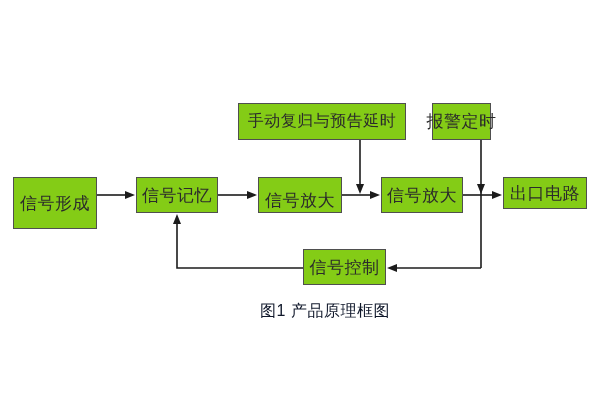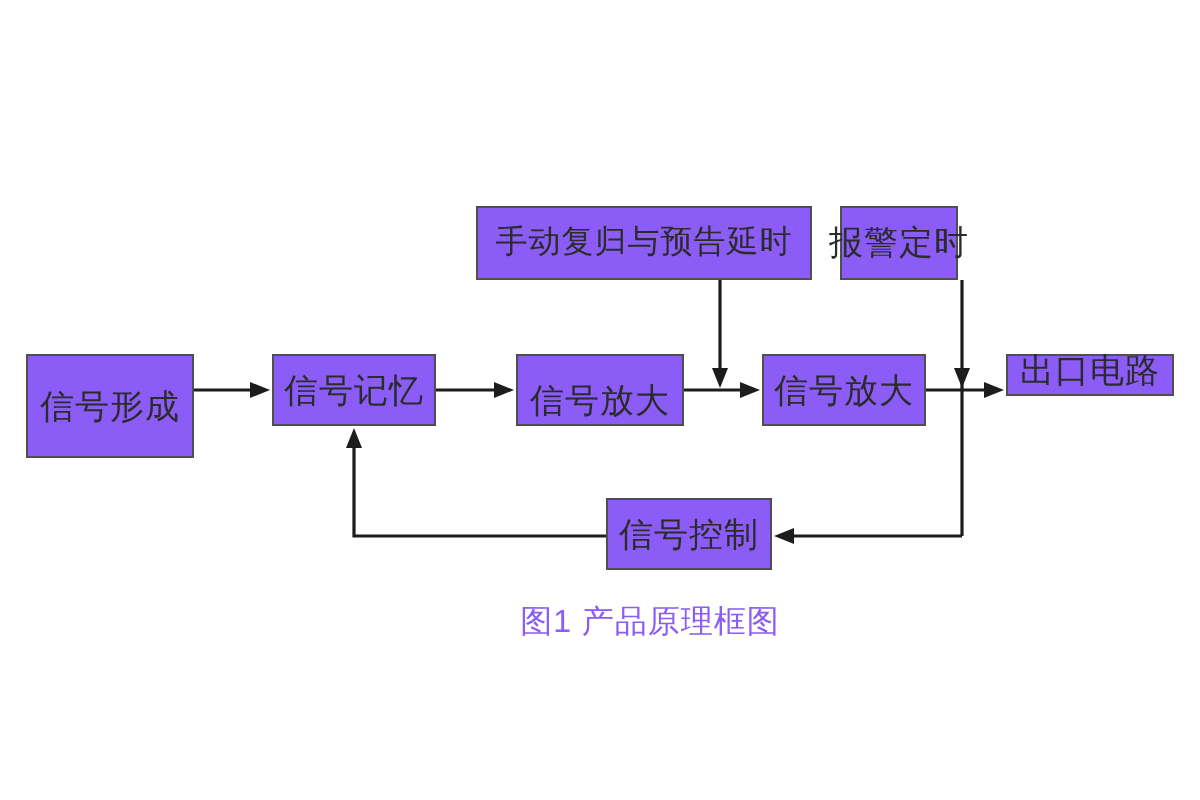--- a/index.html
+++ b/index.html
@@ -4,36 +4,36 @@
 <style>
   html,body { margin:0; padding:0; background:#ffffff; }
   .canvas {
     position:relative; width:600px; height:400px; background:#ffffff;
     font-family:"Liberation Sans","DejaVu Sans",sans-serif;
     overflow:hidden;
   }
   .wires { position:absolute; left:0; top:0; width:600px; height:400px; }
   .node {
     position:absolute; box-sizing:border-box;
-    border:1px solid #4f4f4f; background:#8b5cf6;
+    border:1px solid #4f4f4f; background:#84cc16;
     display:flex; align-items:center; justify-content:center;
     font-size:17px; color:#2b2b2b; letter-spacing:0.5px;
     white-space:nowrap;
   }
   .n-formation   { left:13px;  top:177px; width:84px;  height:52px; }
   .n-memory      { left:136px; top:177px; width:82px;  height:36px; }
   .n-amplify     { left:258px; top:177px; width:84px;  height:36px;align-items:flex-end; }
   .n-compare     { left:381px; top:177px; width:82px;  height:36px; }
-  .n-output      { left:503px; top:177px; width:84px;  height:21px;align-items:flex-end; }
+  .n-output      { left:503px; top:177px; width:84px;  height:32px; }
   .n-manualreset { left:238px; top:103px; width:168px; height:37px; font-size:16px; }
-  .n-alarm       { left:420px; top:103px; width:59px;  height:37px; }
+  .n-alarm       { left:432px; top:103px; width:59px;  height:37px; }
   .n-control     { left:303px; top:249px; width:83px;  height:36px; }
   .caption {
     position:absolute; left:325px; top:301px; transform:translateX(-50%);
-    font-size:16px; color:#8b5cf6; letter-spacing:0.5px; white-space:nowrap;
+    font-size:16px; color:#0f172a; letter-spacing:0.5px; white-space:nowrap;
   }
   .wires line, .wires polyline { stroke:#1c1c1c; stroke-width:1.6; fill:none; }
   .wires polygon { fill:#1c1c1c; stroke:none; }
 </style>
 </head>
 <body>
 
 <div class="canvas">
 
   <svg class="wires" viewBox="0 0 600 400" xmlns="http://www.w3.org/2000/svg">

